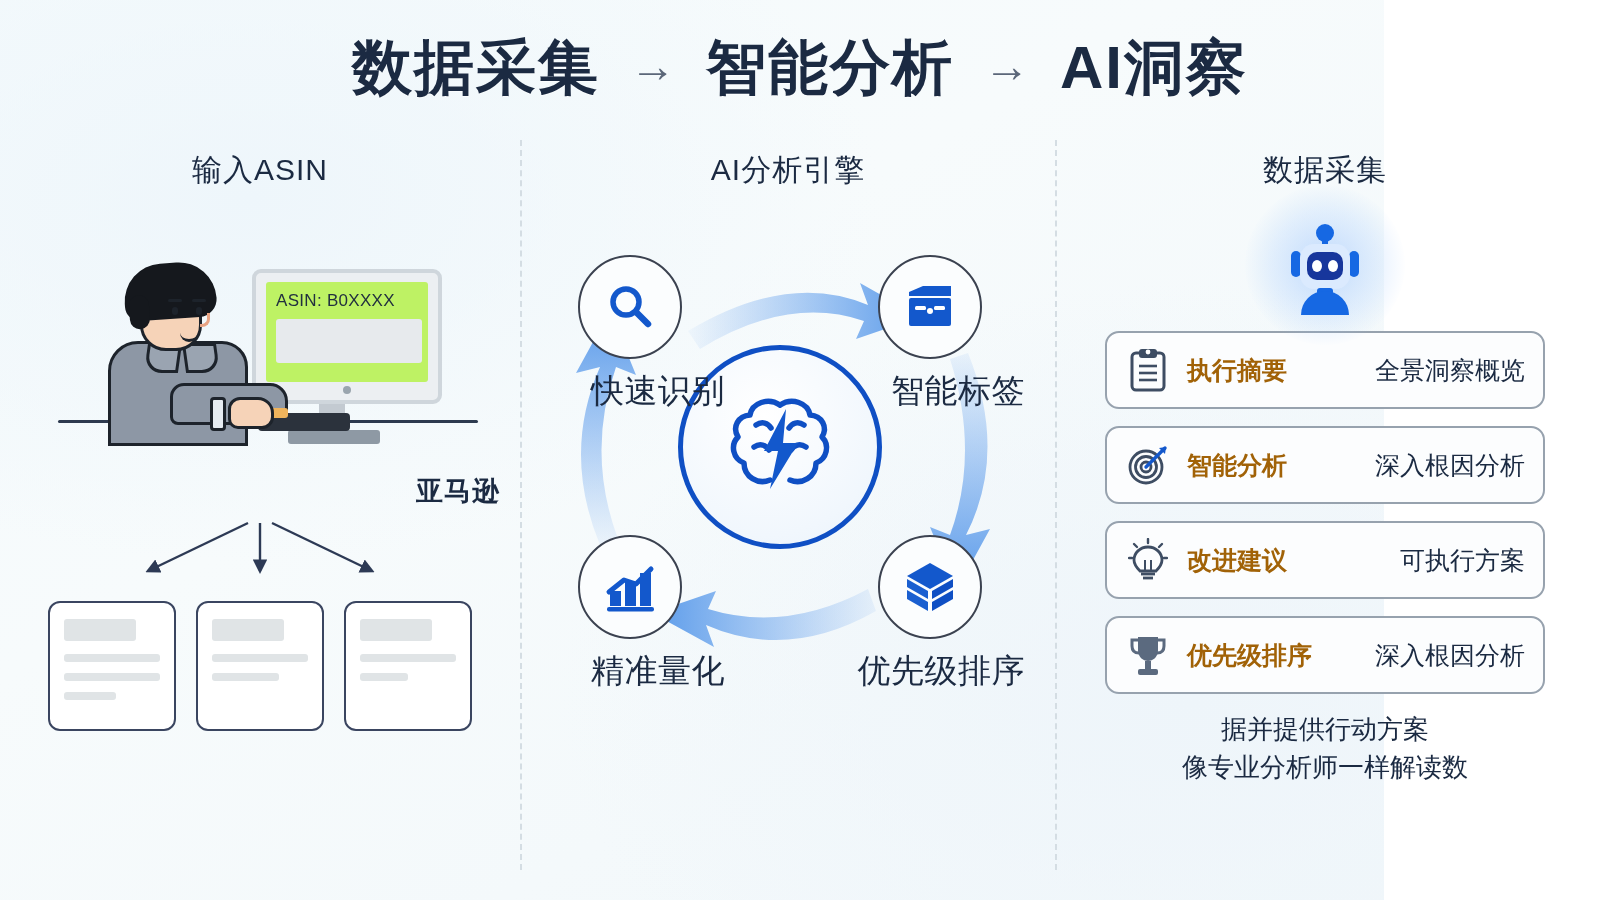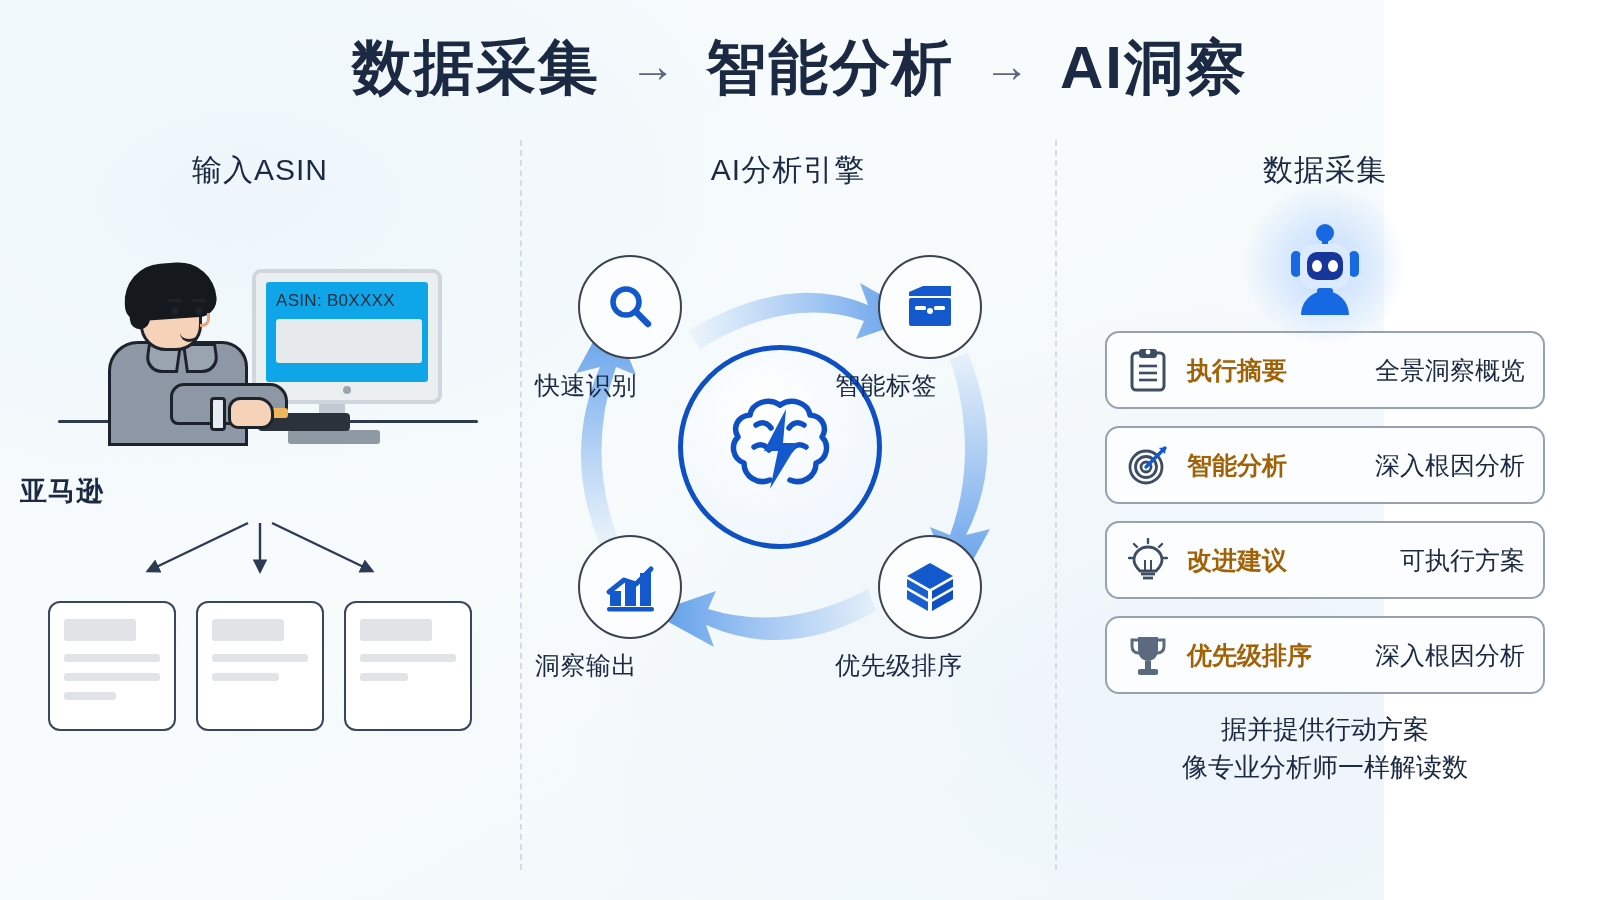--- a/index.html
+++ b/index.html
@@ -62,21 +62,21 @@
     background: #2d3a4f; border-radius: 2px;
   }
 
   .monitor {
     position: absolute; left: 232px; top: 68px;
     width: 190px; height: 135px;
     background: #eceff2; border: 4px solid #cfd6dc; border-radius: 9px;
   }
   .screen {
     position: absolute; left: 10px; top: 9px; width: 162px; height: 100px;
-    background: #0ea5e9; border-radius: 3px;
+    background: #bef264; border-radius: 3px;
     padding: 9px 8px 0 10px;
   }
   .screen-text { font-size: 17px; color: #22303f; white-space: nowrap; letter-spacing: .3px; }
   .screen-block {
     margin-top: 8px; height: 44px; width: 146px;
     background: #e7eaed; border-radius: 3px;
   }
   .mon-dot {
     position: absolute; left: 50%; bottom: 6px; transform: translateX(-50%);
     width: 8px; height: 8px; border-radius: 50%; background: #9aa5ae;
@@ -149,21 +149,21 @@
     position: absolute; left: 238px; top: 212px; width: 92px; height: 18px;
     background: #2b323c; border-radius: 4px;
   }
   .kb-key {
     position: absolute; left: 246px; top: 207px; width: 22px; height: 10px;
     background: #f0b45c; border-radius: 3px;
   }
 
   
   .brand-label {
-    text-align: left; font-size: 27px; font-weight: 700; color: #1b2a42;
+    text-align: right; font-size: 27px; font-weight: 700; color: #1b2a42;
     margin-top: 22px; letter-spacing: 1px;
   }
   .fan { position: relative; width: 480px; height: 90px; }
   .cards-row {
     display: flex; justify-content: center; gap: 20px; margin-top: 2px;
   }
   .doc-card {
     width: 128px; height: 130px; background: #ffffff;
     border: 2px solid #3a4560; border-radius: 12px;
     padding: 16px 14px;
@@ -187,22 +187,22 @@
     position: absolute; width: 104px; height: 104px; border-radius: 50%;
     background: #fbfdfe; border: 2px solid #3b4250;
     display: flex; align-items: center; justify-content: center;
   }
   .node.n-tl { left: 40px;  top: 42px; }
   .node.n-tr { left: 340px; top: 42px; }
   .node.n-br { left: 340px; top: 322px; }
   .node.n-bl { left: 40px;  top: 322px; }
 
   .node-label {
-    position: absolute; width: 190px; text-align: left;
-    font-size: 25px; color: #1b2a42; letter-spacing: .5px;
+    position: absolute; width: 190px; text-align: right;
+    font-size: 33px; color: #1b2a42; letter-spacing: .5px;
   }
   .node-label.l-tl { left: -3px;  top: 156px; }
   .node-label.l-tr { left: 297px; top: 156px; }
   .node-label.l-br { left: 297px; top: 436px; }
   .node-label.l-bl { left: -3px;  top: 436px; }
 
   .hub {
     position: absolute; left: 140px; top: 132px;
     width: 204px; height: 204px; border-radius: 50%;
     background: radial-gradient(circle at 42% 34%, #ffffff 0%, #f1f7fd 70%, #e9f2fb 100%);
@@ -407,21 +407,21 @@
 
       <div class="node n-bl">
         <svg width="56" height="54" viewBox="0 0 56 54">
           <polyline points="7,32 22,20 34,24 49,9" fill="none" stroke="#1358cc" stroke-width="5" stroke-linecap="round" stroke-linejoin="round"></polyline>
           <rect x="8" y="31" width="11" height="15" fill="#1358cc"></rect>
           <rect x="23" y="23" width="11" height="23" fill="#1358cc"></rect>
           <rect x="38" y="13" width="11" height="33" fill="#1358cc"></rect>
           <rect x="5" y="47" width="47" height="4.5" rx="2" fill="#1358cc"></rect>
         </svg>
       </div>
-      <div class="node-label l-bl">洞察输出</div>
+      <div class="node-label l-bl">精准量化</div>
 
     </div>
   </div>
 
   <div class="col col-right">
     <div class="col-title">数据采集</div>
 
     <div class="robot-wrap">
       <div class="robot-glow"></div>
       <svg width="112" height="112" viewBox="0 0 112 112" style="position:relative">

